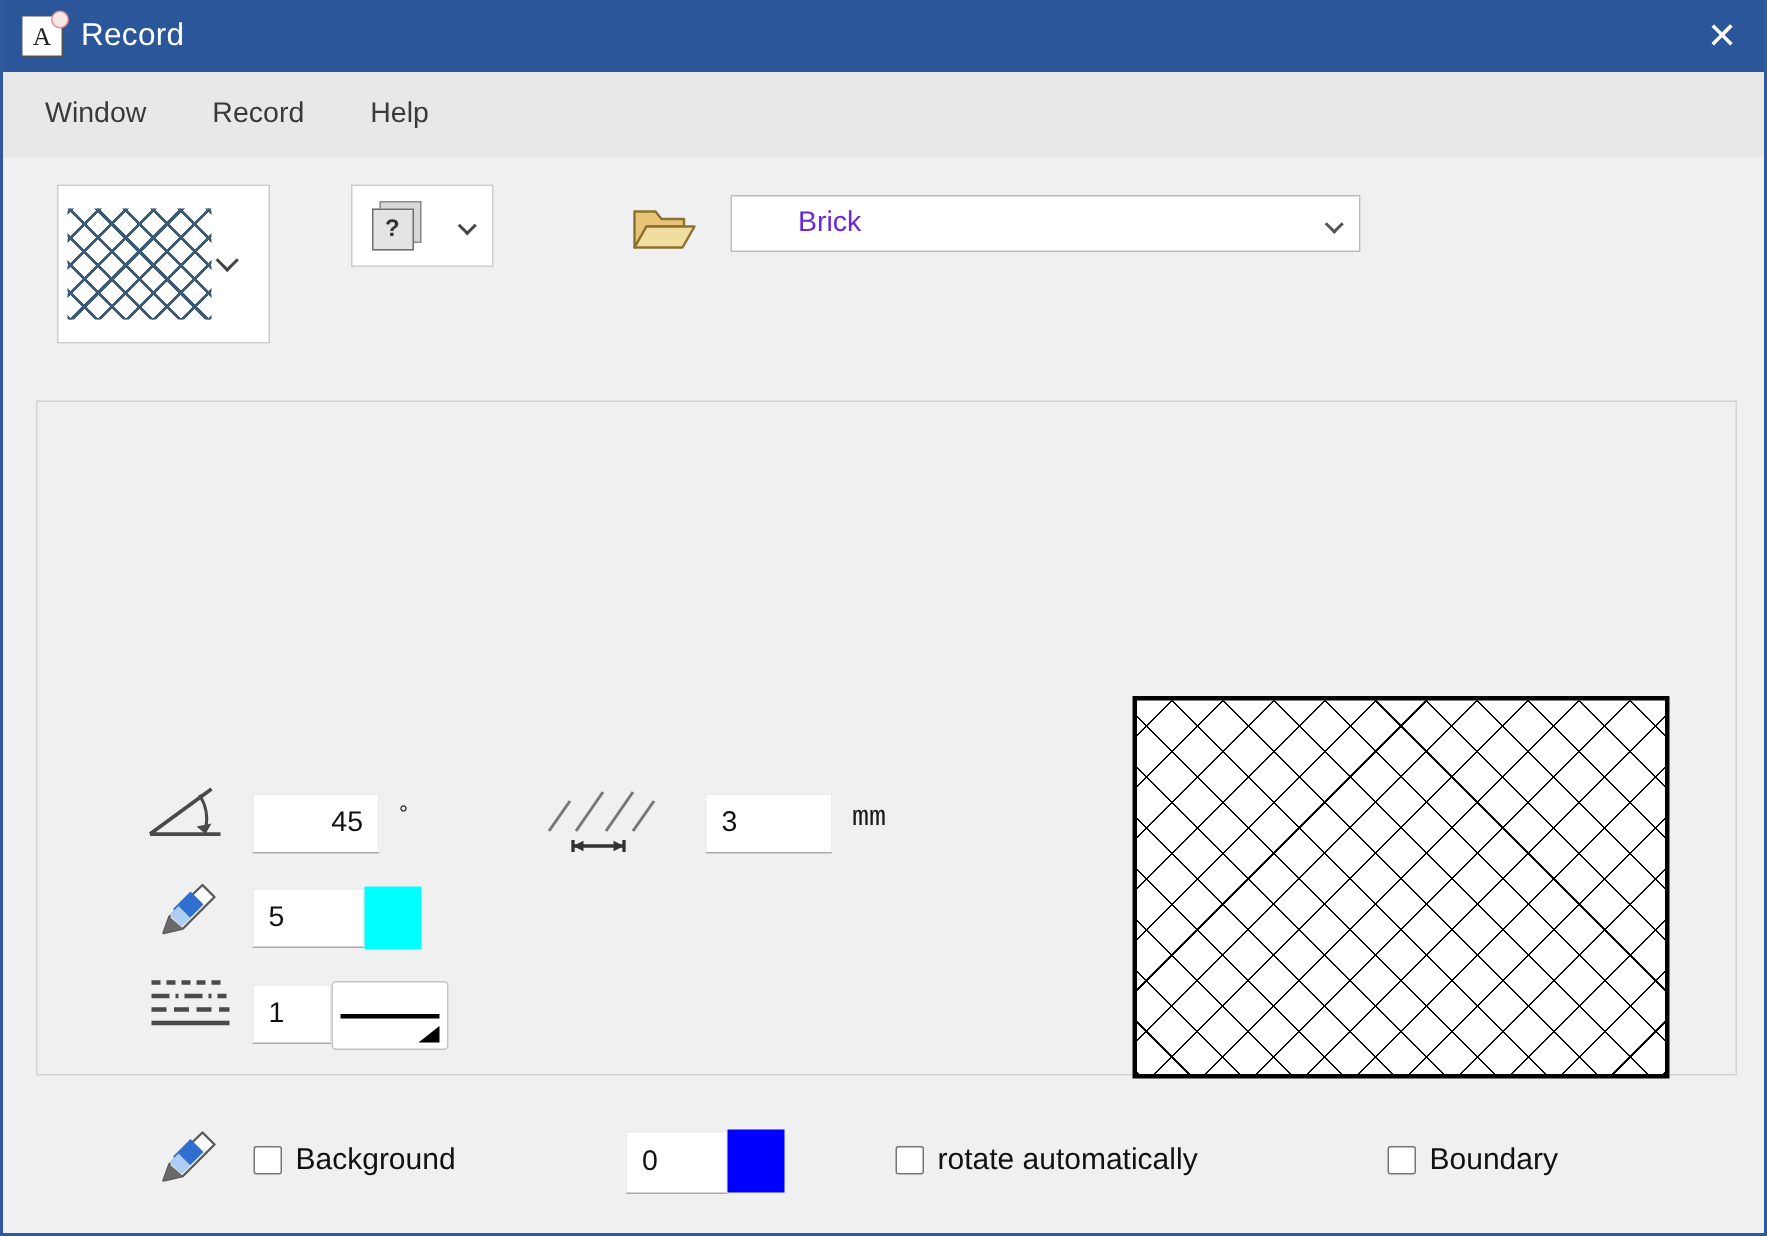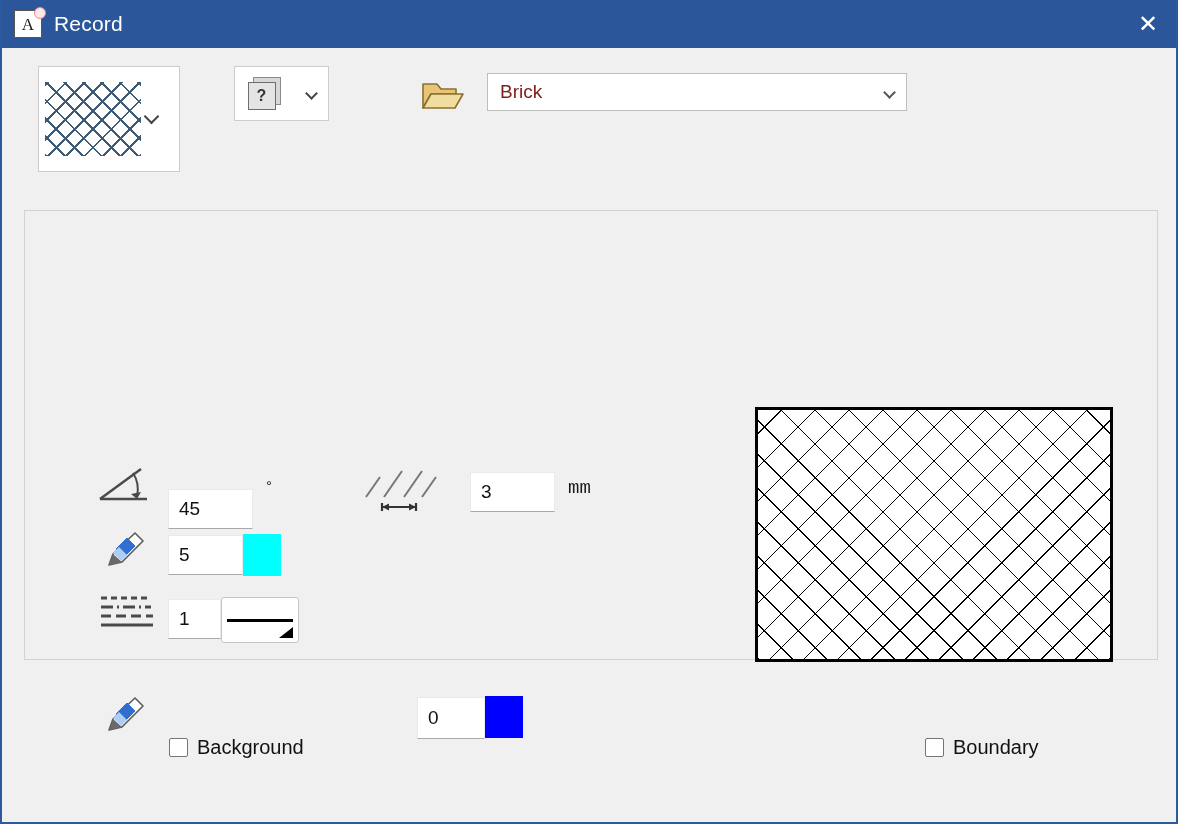--- a/index.html
+++ b/index.html
@@ -130,21 +130,21 @@
   }
   .name-combo {
     margin-left: 22px; margin-top: 7px;
     width: 420px; height: 38px;
     background: #fff; border: 1px solid #bdbdbd;
     display: flex; align-items: center;
     padding: 0 12px;
     justify-content: space-between;
     cursor: pointer;
   }
-  .name-combo .val { font-size: 19px; color: #7f1d1d; }
+  .name-combo .val { font-size: 19px; color: #6d28d9; margin-left: 32px; }
   .name-combo .chev { width: 9px; height: 9px; border-color: #555; }
   
   .groupbox {
     position: absolute;
     left: 22px; top: 162px;
     width: 1134px; height: 450px;
     border: 1px solid #d2d2d2;
   }
   .group-title {
     position: absolute;
@@ -168,21 +168,21 @@
   
   .cb {
     width: 19px; height: 19px;
     border: 1.5px solid #767676;
     border-radius: 2px;
     background: #fff;
     display: inline-block;
     cursor: pointer;
     flex: 0 0 auto;
   }
-  .cbwrap { display: flex; align-items: center; gap: 9px; cursor: pointer; margin-top: 31px; }
+  .cbwrap { display: flex; align-items: center; gap: 9px; cursor: pointer; }
   .cbwrap span.lbl { font-size: 20px; color: #111; }
   
   .preview {
     position: absolute;
     left: 730px; top: 196px;
     width: 358px; height: 255px;
     background: #ffffff;
     border: 3px solid #000;
     background-image:
       repeating-linear-gradient(45deg, #000 0 1px, transparent 1px 24px),
@@ -215,20 +215,25 @@
 
   <div class="titlebar">
     <div class="app-icon">
       <span class="letter">A</span>
       <span class="mark"></span>
     </div>
     <div class="title-text">Record</div>
     <div class="close-btn">✕</div>
   </div>
 
+  <div class="menubar">
+    <div class="menu-item">Window</div>
+    <div class="menu-item">Record</div>
+    <div class="menu-item">Help</div>
+  </div>
 
   <div class="body-area">
 
     <div class="toprow">
 
       <div class="pattern-combo">
         <div class="pattern-thumb"></div>
         <span class="chev"></span>
       </div>
 
@@ -256,21 +261,21 @@
     <div class="groupbox">
 
       <span style="position:absolute;left:72px;top:252px;">
         <svg width="54" height="42" viewBox="0 0 54 42">
           <path d="M3 36 L50 36" stroke="#4a4a4a" stroke-width="2.5" fill="none"></path>
           <path d="M3 36 L44 6" stroke="#4a4a4a" stroke-width="2.5" fill="none"></path>
           <path d="M36 10 A30 30 0 0 1 40 33" stroke="#4a4a4a" stroke-width="2" fill="none"></path>
           <path d="M44 29 L40 36 L34 31 Z" fill="#4a4a4a"></path>
         </svg>
       </span>
-      <input class="field" style="position: absolute; left: 143px; top: 278px; width: 85px; height: 40px;" value="45">
+      <input class="field" style="position: absolute; left: 143px; top: 261px; width: 85px; height: 40px; text-align: right;" value="45">
       <span class="unit" style="position:absolute;left:241px;top:266px;font-size:15px;">°</span>
 
       <span style="position:absolute;left:335px;top:252px;">
         <svg width="78" height="48" viewBox="0 0 78 48">
           <path d="M24 34 L42 8 M44 34 L62 8 M62 34 L76 14 M6 34 L20 14" stroke="#777" stroke-width="2" fill="none"></path>
           <path d="M22 40 L22 48 M56 40 L56 48 M22 44 L56 44" stroke="#333" stroke-width="2.2" fill="none"></path>
           <path d="M22 44 L29 40.5 L29 47.5 Z" fill="#333"></path>
           <path d="M56 44 L49 40.5 L49 47.5 Z" fill="#333"></path>
         </svg>
       </span>
@@ -310,20 +315,24 @@
           <path d="M10 24 L16 18 L24 26 L18 32 Z" fill="#aecdf2"></path>
         </svg>
       </span>
       <div class="cbwrap" style="position:absolute;left:144px;top:494px;">
         <span class="cb"></span>
         <span class="lbl">Background</span>
       </div>
       <input class="field" style="position: absolute; left: 392px; top: 486px; width: 68px; height: 42px;" value="0">
       <span class="swatch" style="position:absolute;left:460px;top:485px;width:38px;height:42px;background:#0000FF;"></span>
 
+      <div class="cbwrap" style="position:absolute;left:572px;top:494px;">
+        <span class="cb"></span>
+        <span class="lbl">rotate automatically</span>
+      </div>
 
       <div class="cbwrap" style="position:absolute;left:900px;top:494px;">
         <span class="cb"></span>
         <span class="lbl">Boundary</span>
       </div>
 
       <div class="preview"></div>
     </div>
 
   </div>

